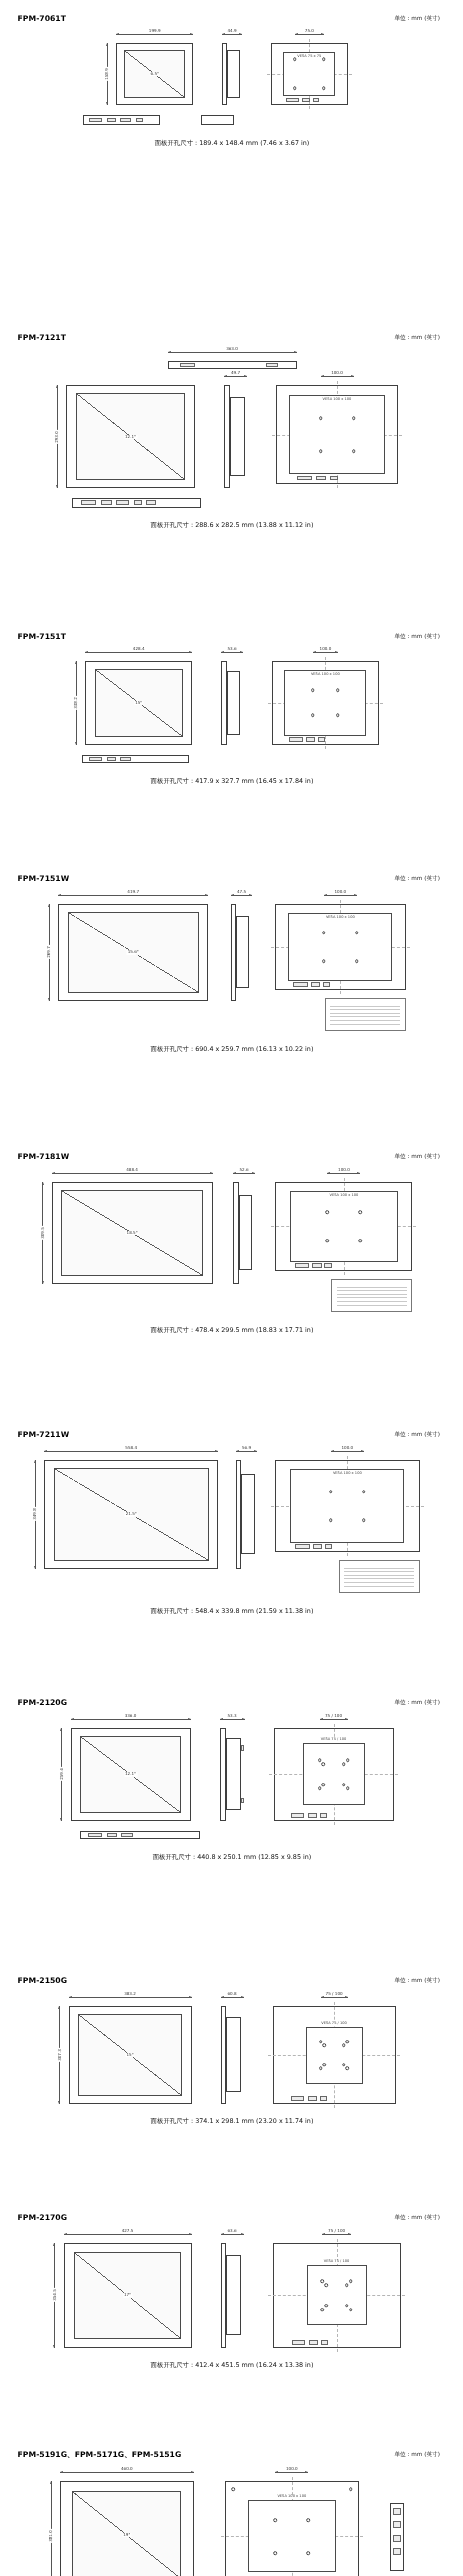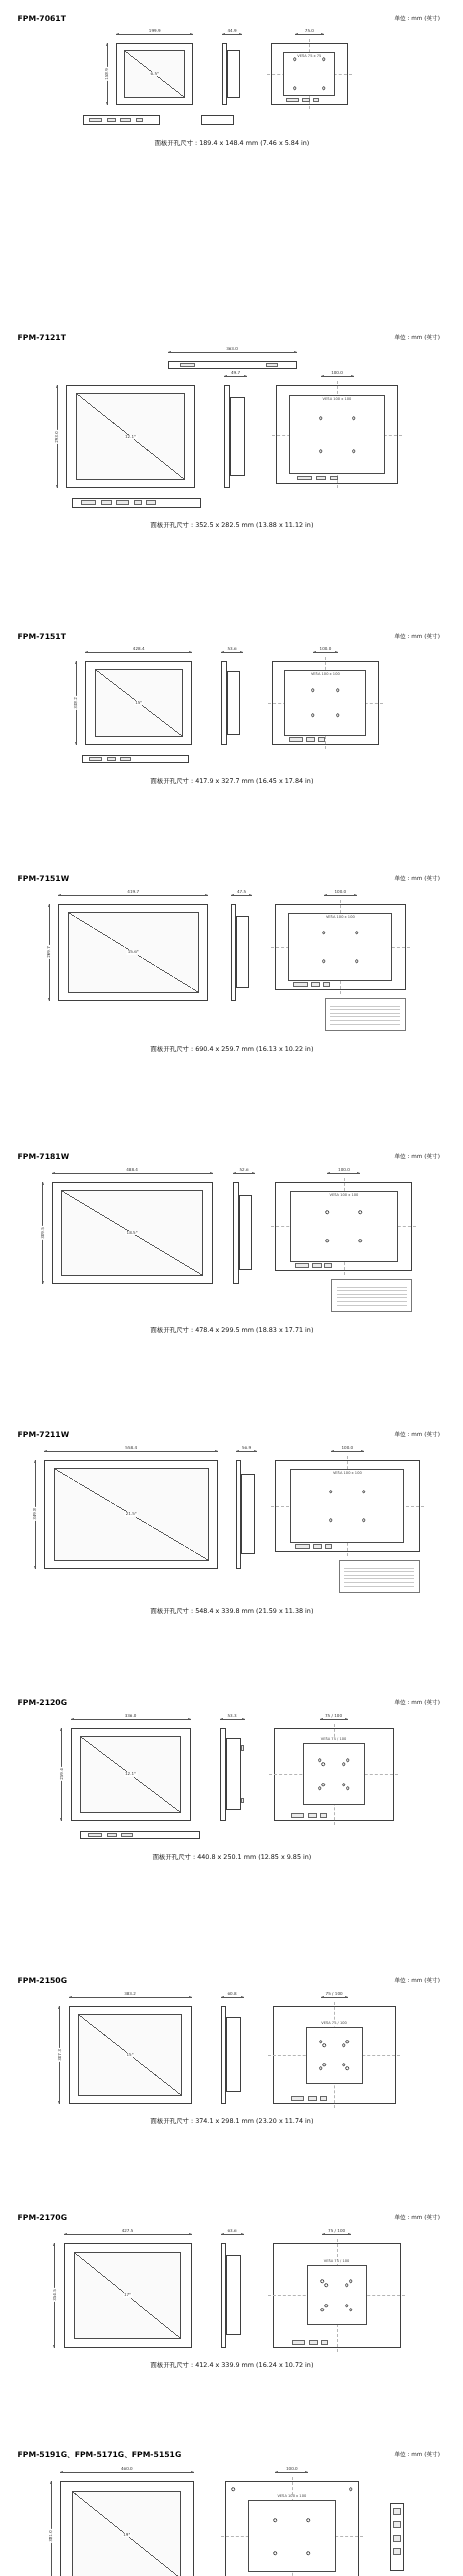--- a/index.html
+++ b/index.html
@@ -97,21 +97,21 @@
         <div class="outline" style="inset:0"></div>
         <div class="port" style="left:6.2px;top:2.6px;width:13.4px;height:4.6px"></div>
         <div class="port" style="left:24px;top:2.6px;width:9.3px;height:4.6px"></div>
         <div class="port" style="left:37px;top:2.6px;width:11.3px;height:4.6px"></div>
         <div class="port" style="left:53px;top:2.6px;width:7.2px;height:4.6px"></div>
       </div>
       <div class="view" style="width:33px;height:10.3px">
         <div class="outline" style="inset:0"></div>
       </div>
     </div>
-    <div class="caption">面板开孔尺寸 : 189.4 x 148.4 mm (7.46 x 5.84 in)</div>
+    <div class="caption">面板开孔尺寸 : 189.4 x 148.4 mm (7.46 x 3.67 in)</div>
   </section>
 
   <section class="section" style="min-height:299px">
     <h2 class="model-title">FPM-7121T</h2>
     <div class="unit-label">单位 : mm (英寸)</div>
     <div class="drawings" style="padding-top:17.5px;margin-bottom:3.1px">
       <div class="view" style="width:129px;height:7.7px">
         <div class="dim dim-h" style="left:0;width:129px;top:-9.3px">
             <span class="dim-label">363.0</span>
           </div>
@@ -159,21 +159,21 @@
     <div class="row2" style="padding-left:56px">
       <div class="view" style="width:129px;height:9.3px">
         <div class="outline" style="inset:0"></div>
         <div class="port" style="left:9.3px;top:2.1px;width:15.5px;height:4.6px"></div>
         <div class="port" style="left:29px;top:2.1px;width:11.3px;height:4.6px"></div>
         <div class="port" style="left:44px;top:2.1px;width:13.4px;height:4.6px"></div>
         <div class="port" style="left:62px;top:2.1px;width:8.2px;height:4.6px"></div>
         <div class="port" style="left:74px;top:2.1px;width:10.3px;height:4.6px"></div>
       </div>
     </div>
-    <div class="caption">面板开孔尺寸 : 352.5 x 282.5 mm (13.88 x 11.12 in)</div>
+    <div class="caption">面板开孔尺寸 : 288.6 x 282.5 mm (13.88 x 11.12 in)</div>
   </section>
 
   <section class="section" style="min-height:242px">
     <h2 class="model-title">FPM-7151T</h2>
     <div class="unit-label">单位 : mm (英寸)</div>
     <div class="drawings" style="padding-top:18.5px">
       <div class="view" style="width:107px;height:84px">
         <div class="dim dim-h" style="left:0;width:107px;top:-9.3px">
             <span class="dim-label">428.4</span>
           </div>
@@ -513,21 +513,21 @@
         <div class="hole" style="left:calc(50% + 10.3px);top:calc(50% + 10.3px)"></div>
         <div class="hole" style="left:calc(50% - 14.4px);top:calc(50% - 14.4px)"></div>
         <div class="hole" style="left:calc(50% + 14.4px);top:calc(50% - 14.4px)"></div>
         <div class="hole" style="left:calc(50% - 14.4px);top:calc(50% + 14.4px)"></div>
         <div class="hole" style="left:calc(50% + 14.4px);top:calc(50% + 14.4px)"></div>
         <div class="port" style="left:19.6px;bottom:3.1px;width:13.4px;height:4.6px"></div>
         <div class="port" style="left:36px;bottom:3.1px;width:9.3px;height:4.6px"></div>
         <div class="port" style="left:48px;bottom:3.1px;width:7.2px;height:4.6px"></div>
       </div>
     </div>
-    <div class="caption">面板开孔尺寸 : 412.4 x 339.9 mm (16.24 x 10.72 in)</div>
+    <div class="caption">面板开孔尺寸 : 412.4 x 451.5 mm (16.24 x 13.38 in)</div>
   </section>
 
   <section class="section" style="min-height:258px">
     <h2 class="model-title">FPM-5191G、FPM-5171G、FPM-5151G</h2>
     <div class="unit-label">单位 : mm (英寸)</div>
     <div class="drawings" style="padding-top:19.6px;gap:31px">
       <div class="view" style="width:134px;height:111px">
         <div class="dim dim-h" style="left:0;width:134px;top:-9.3px">
             <span class="dim-label">460.0</span>
           </div>

